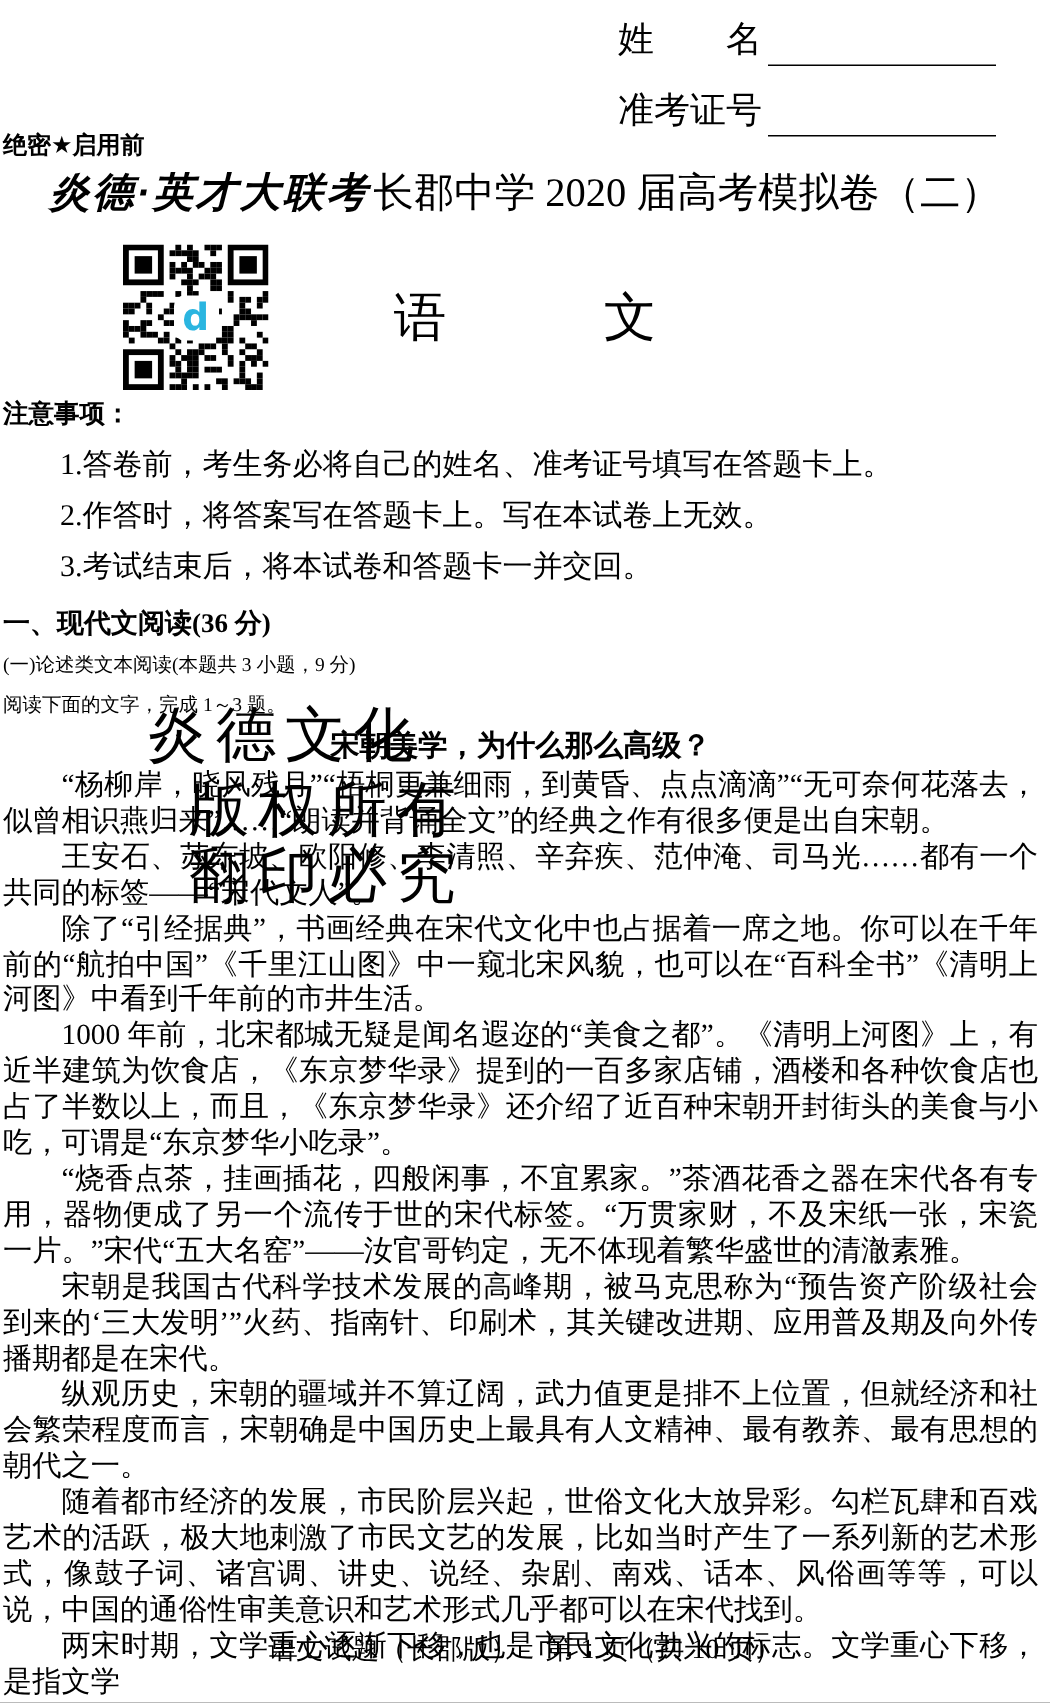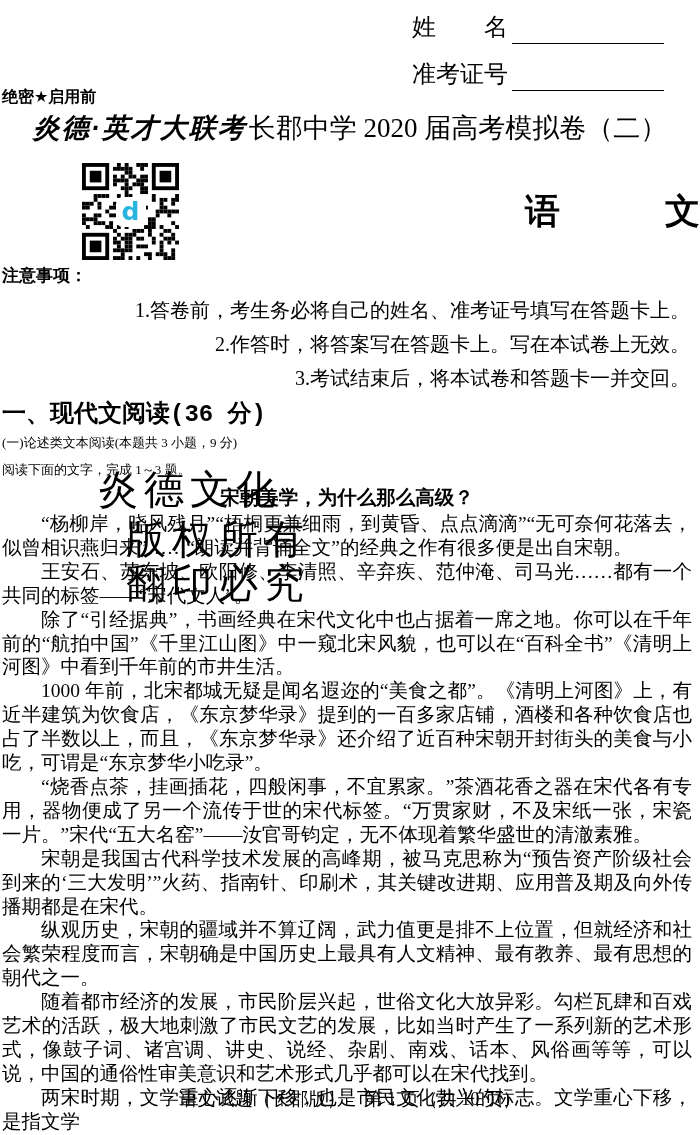--- a/index.html
+++ b/index.html
@@ -21,29 +21,29 @@
   .secrecy{position:absolute;top:87px;left:2px;font-family:"Liberation Sans","DejaVu Sans",sans-serif;font-weight:bold;font-size:16px;z-index:2;}
   
   .exam-title{position:absolute;top:110px;left:0;right:0;text-align:center;font-size:27px;white-space:nowrap;z-index:2;}
   .exam-title .brand{font-family:"Liberation Sans","DejaVu Sans",sans-serif;font-weight:900;font-style:italic;letter-spacing:2px;margin-right:2px;}
   
   .qr-wrap{position:absolute;top:163px;left:82px;width:97px;height:97px;z-index:2;}
   .qr-wrap svg{display:block;width:97px;height:97px;}
   .qr-logo{position:absolute;inset:0;margin:auto;width:30px;height:30px;background:#fff;border-radius:7px;
     display:flex;align-items:center;justify-content:center;}
   .qr-logo span{font-family:"DejaVu Sans","Liberation Sans",sans-serif;font-weight:900;font-size:25px;line-height:1;}
-  .subject-title{position:absolute;top:188px;left:0;right:0;text-align:right;
-    font-family:"Liberation Sans","DejaVu Sans",sans-serif;font-weight:bold;font-size:35px;white-space:pre;z-index:2;}
+  .subject-title{position:absolute;top:188px;left:0;right:0;text-align:center;
+    font-family:"Liberation Sans","DejaVu Sans",sans-serif;font-weight:normal;font-size:35px;white-space:pre;z-index:2;}
   
   .notice{position:absolute;top:264px;left:2px;right:10px;z-index:2;}
   .notice-heading{font-family:"Liberation Sans","DejaVu Sans",sans-serif;font-weight:bold;font-size:17px;margin-bottom:6px;}
-  .notice-item{font-size:20px;line-height:34px;padding-left:38px;text-align:right;}
+  .notice-item{font-size:20px;line-height:34px;padding-left:38px;}
   
   .section{position:absolute;top:401px;left:2px;right:8px;z-index:2;}
-  .part-heading{font-family:Liberation Mono, monospace;font-weight:bold;font-size:24px;line-height:28px;}
+  .part-heading{font-family:Liberation Serif, serif;font-weight:bold;font-size:18px;line-height:28px;}
   .sub-heading,.instruction{font-size:13px;line-height:27px;}
   .article-title{text-align:center;font-family:"Liberation Sans","DejaVu Sans",sans-serif;font-weight:bold;font-size:19.5px;line-height:26px;margin:1px 0 2px 0;}
   .article p{margin:0;font-size:19.5px;line-height:23.9px;text-align:justify;text-indent:2em;
     font-family:"Liberation Serif","DejaVu Serif",serif;}
   
   .watermark{position:absolute;z-index:1;color:#000000;font-size:40px;font-family:"Liberation Sans","DejaVu Sans",sans-serif;letter-spacing:6px;pointer-events:none;}
   .wm-1{top:462px;left:98px;}
   .wm-2{top:512px;left:126px;}
   .wm-3{top:556px;left:126px;}
   

